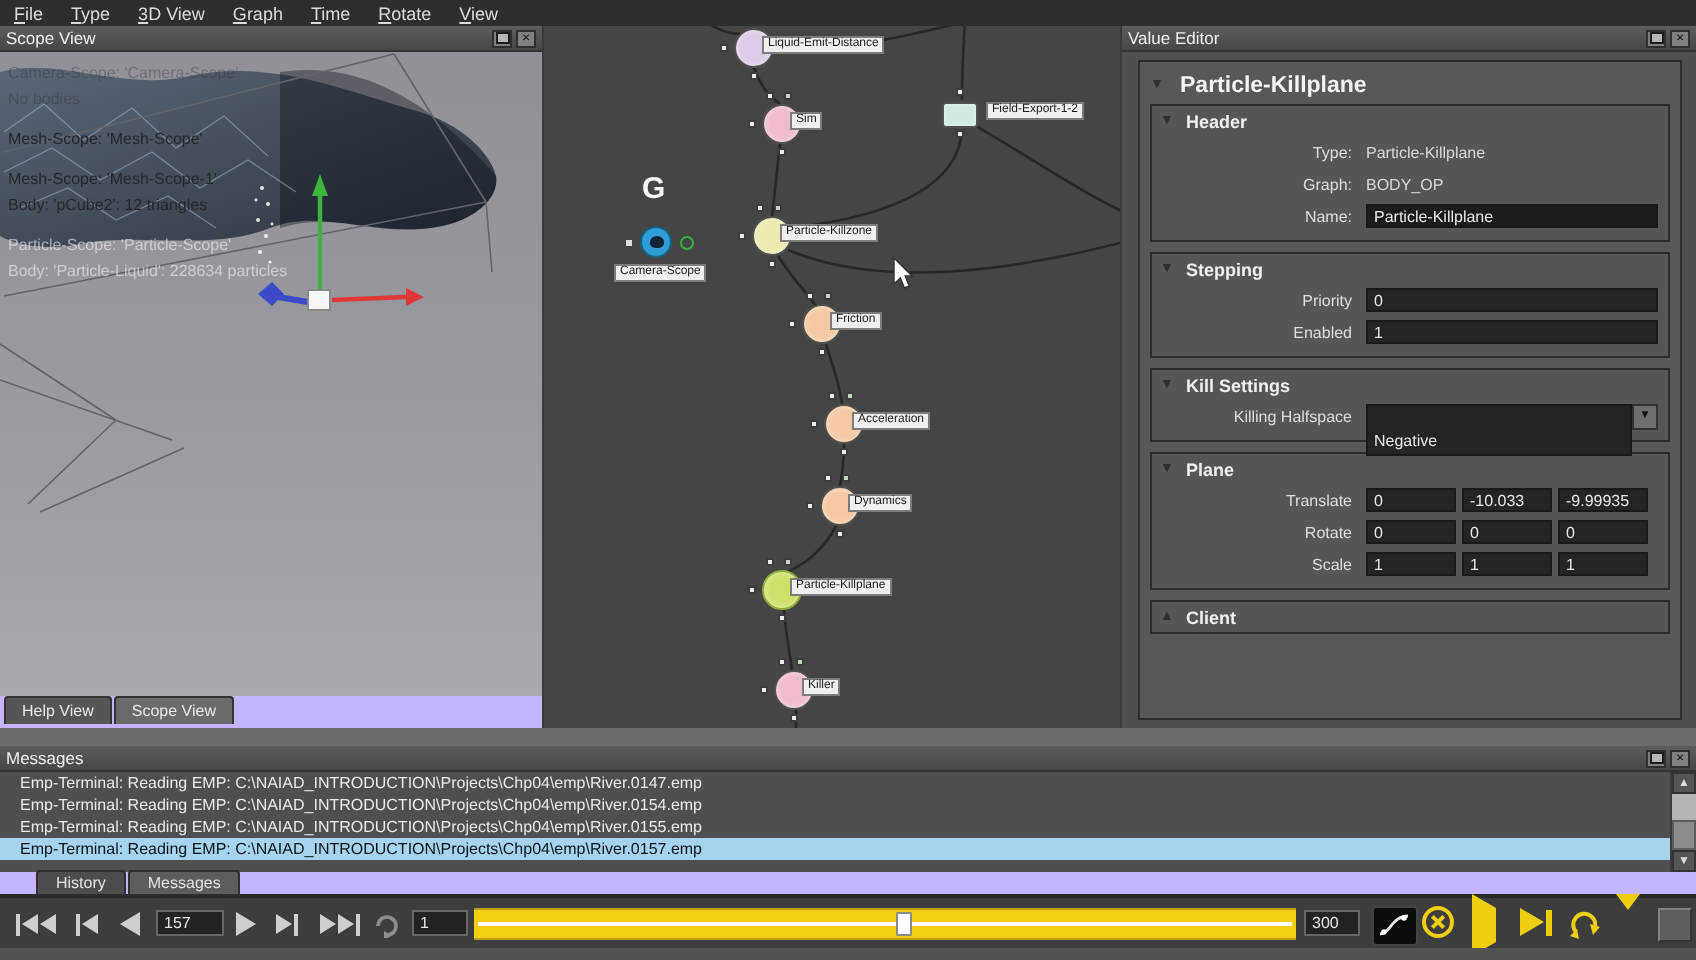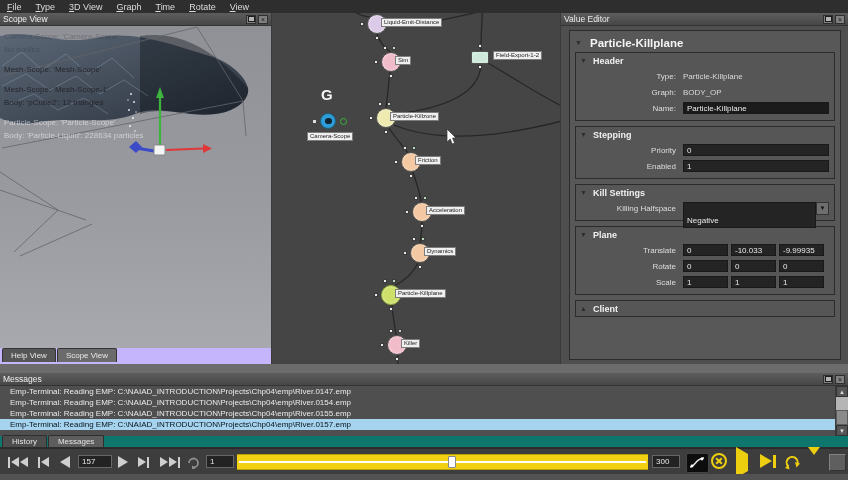--- a/index.html
+++ b/index.html
@@ -89,22 +89,22 @@
 
   
   #messages-panel{position:absolute;left:0;top:373px;width:848px;height:63px;background:#4f4f4f}
   #msg-rows{position:absolute;left:0;top:13px;right:13px;bottom:0;overflow:hidden}
   .msg-row{height:11px;line-height:11px;font-size:8px;color:#eaeaea;padding-left:10px;white-space:nowrap}
   .msg-row.selected{background:#a6d4ee;color:#07131d}
   #msg-scroll{position:absolute;right:0;top:13px;width:13px;bottom:0;background:#b5b5b5;border-left:1px solid #3a3a3a;box-sizing:border-box}
   .sc-btn{position:absolute;left:0;width:12px;height:11px;background:#555;color:#ddd;font-size:6px;
           display:flex;align-items:center;justify-content:center;border:1px solid #333;box-sizing:border-box}
   .sc-thumb{position:absolute;left:0;top:24px;width:12px;height:15px;background:#8b8b8b;border:1px solid #5d5d5d;box-sizing:border-box}
-  #msg-tabs{position:absolute;left:0;top:436px;width:848px;height:12px;background:#0f766e;display:flex;
-            align-items:flex-end;gap:1px;padding-left:2px;box-sizing:border-box;border-bottom:1px solid #2d2d2d}
+  #msg-tabs{position:absolute;left:0;top:436px;width:848px;height:12px;background:#c4b5fd;display:flex;
+            align-items:flex-end;gap:1px;padding-left:18px;box-sizing:border-box;border-bottom:1px solid #2d2d2d}
   .mtab{font-size:8px;padding:1px 9px;background:#4d4d4d;border:1px solid #2e2e2e;border-bottom:none;
         border-radius:2px 2px 0 0;color:#e4e4e4}
   .mtab.active{background:#5d5d5d}
 
   
   #timeline{position:absolute;left:0;top:448px;width:848px;height:26px;background:#3d3d3d;border-top:1px solid #2a2a2a;box-sizing:border-box}
   .tl-btn{position:absolute;top:6px;height:14px;display:flex;align-items:center;gap:1px}
   .tri-l{width:0;height:0;border-top:5px solid transparent;border-bottom:5px solid transparent;border-right:8px solid #cfcfcf}
   .tri-r{width:0;height:0;border-top:5px solid transparent;border-bottom:5px solid transparent;border-left:8px solid #cfcfcf}
   .tri-l.big{border-top-width:6px;border-bottom-width:6px;border-right-width:10px}

